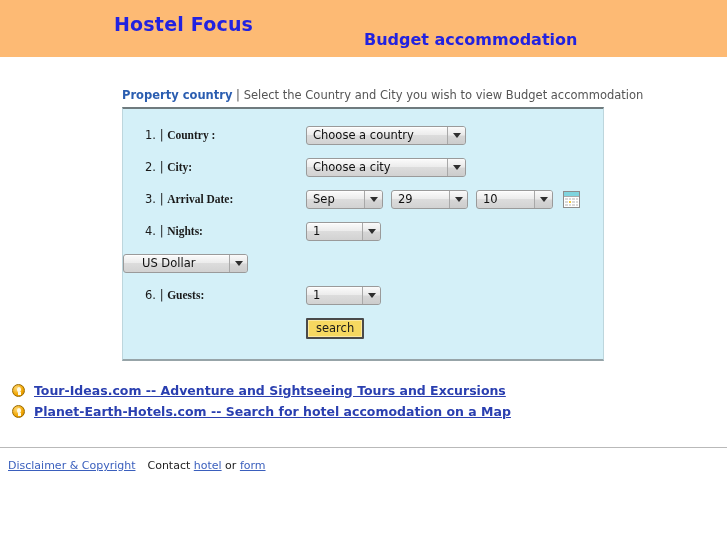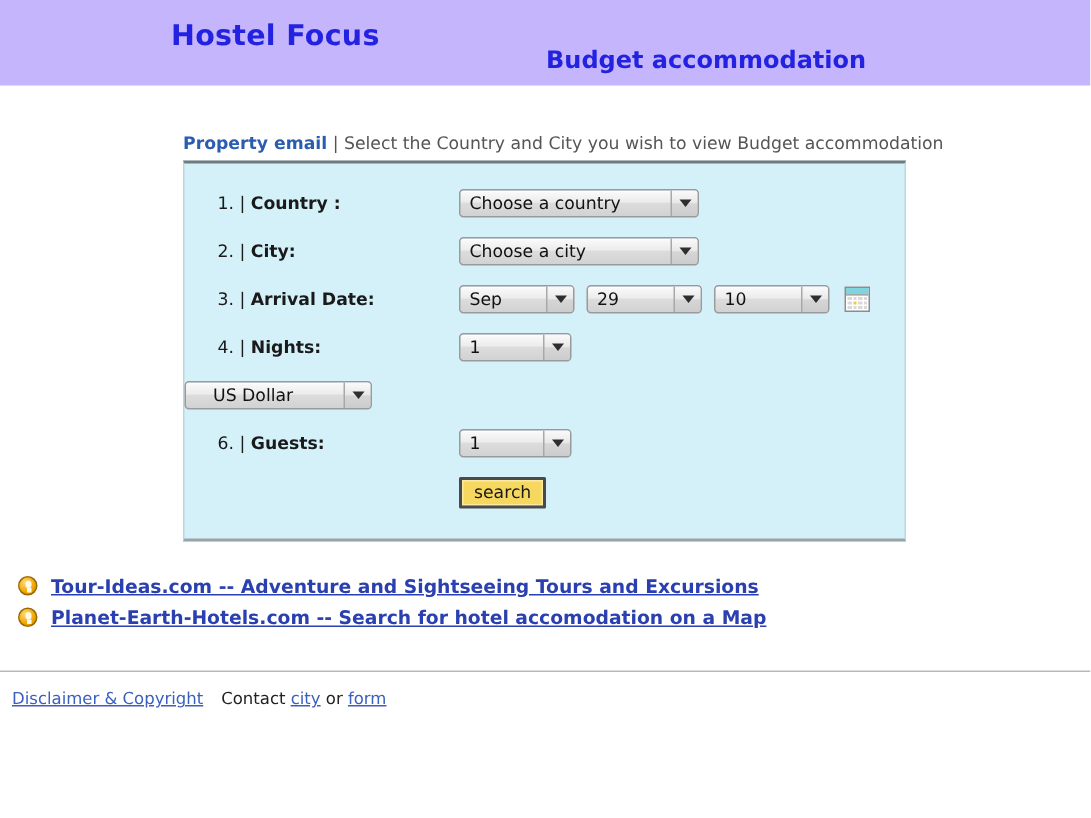--- a/index.html
+++ b/index.html
@@ -18,21 +18,21 @@
     position: relative;
   }
 
   
   .header-band {
     position: absolute;
     left: 0;
     top: 0;
     width: 727px;
     height: 57px;
-    background: #c4b5fd;
+    background: #fdba74;
   }
   .site-title {
     position: absolute;
     left: 114px;
     top: 13px;
     font-size: 19px;
     font-weight: bold;
     color: #2222e0;
     letter-spacing: 0.2px;
     white-space: nowrap;
@@ -91,20 +91,21 @@
     box-sizing: border-box;
     font-size: 11.5px;
     color: #1a1a1a;
     white-space: nowrap;
   }
   .row-label .idx {
     font-weight: normal;
   }
   .row-label .lbl {
     font-weight: bold;
+    font-family: Liberation Serif, serif;
   }
   .row-fields {
     display: flex;
     align-items: center;
     gap: 8px;
   }
 
   
   .sel {
     display: inline-flex;
@@ -288,21 +289,21 @@
 <body>
 
 <div class="header-band">
   <div class="site-title">Hostel Focus</div>
   <div class="site-tagline">Budget accommodation</div>
 </div>
 
 <div class="search-section">
 
   <div class="section-heading">
-    <span class="heading-strong">Property email</span><span class="heading-sep"> | Select the Country and City you wish to view Budget accommodation</span>
+    <span class="heading-strong">Property country</span><span class="heading-sep"> | Select the Country and City you wish to view Budget accommodation</span>
   </div>
 
   <div class="search-panel">
 
     <div class="form-row">
       <div class="row-label">
         <span class="idx">1. | </span><span class="lbl">Country :</span>
       </div>
       <div class="row-fields">
         <div class="sel w-country bold">
@@ -424,14 +425,14 @@
     <a class="promo-link">Tour-Ideas.com -- Adventure and Sightseeing Tours and Excursions</a>
   </div>
   <div class="promo-row">
     <span class="bulb-icon"></span>
     <a class="promo-link">Planet-Earth-Hotels.com -- Search for hotel accomodation on a Map</a>
   </div>
 </div>
 
 <div class="footer-rule"></div>
 <div class="footer-bar">
-  <a>Disclaimer &amp; Copyright</a><span class="gap"></span><span>Contact </span><a>city</a><span> or </span><a>form</a>
+  <a>Disclaimer &amp; Copyright</a><span class="gap"></span><span>Contact </span><a>hotel</a><span> or </span><a>form</a>
 </div>
 
 </body></html>

